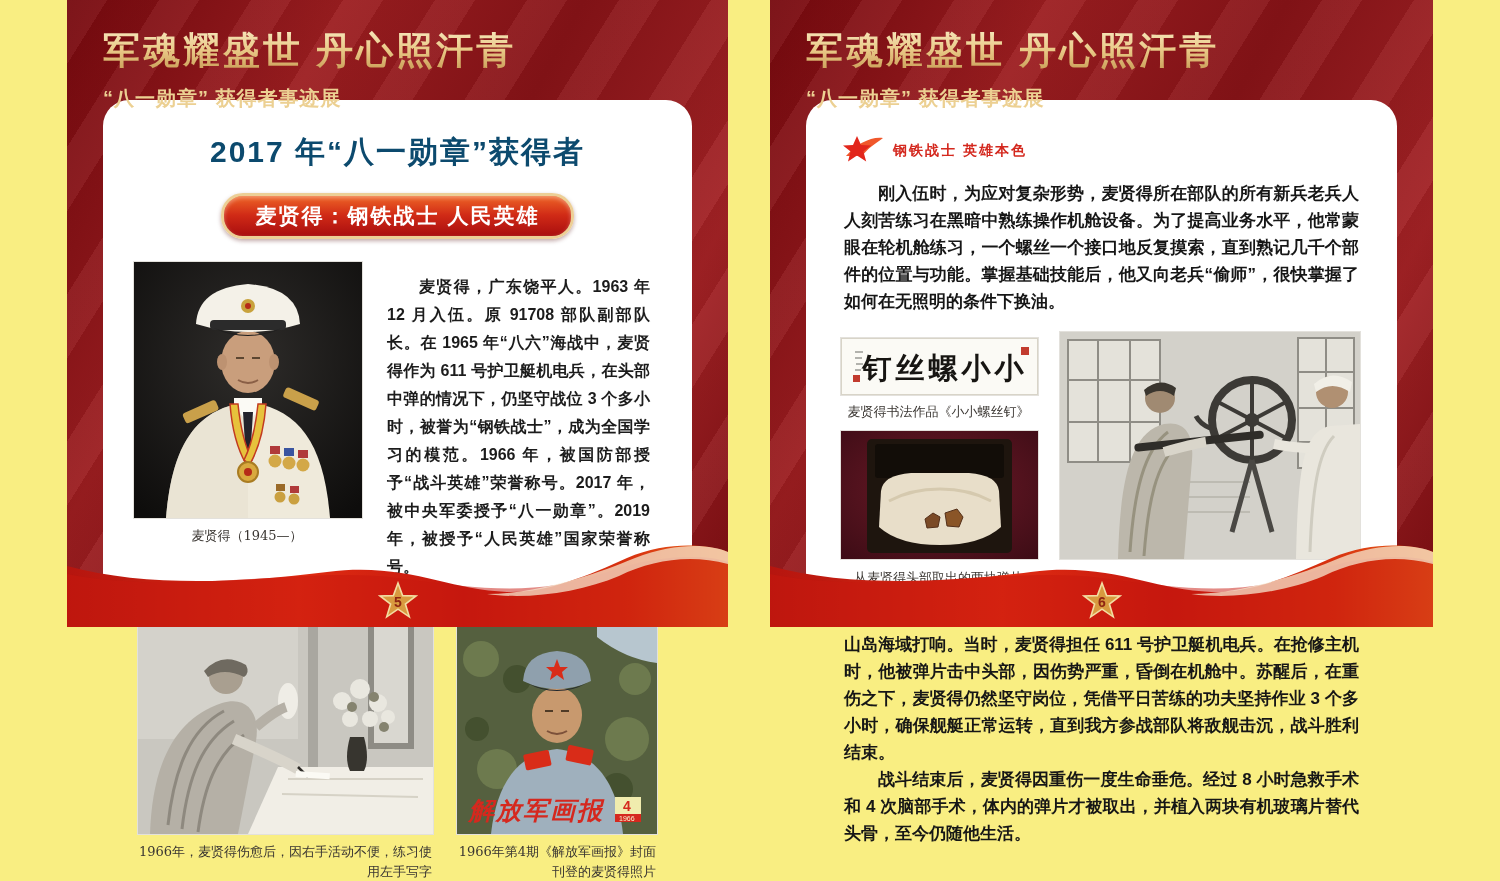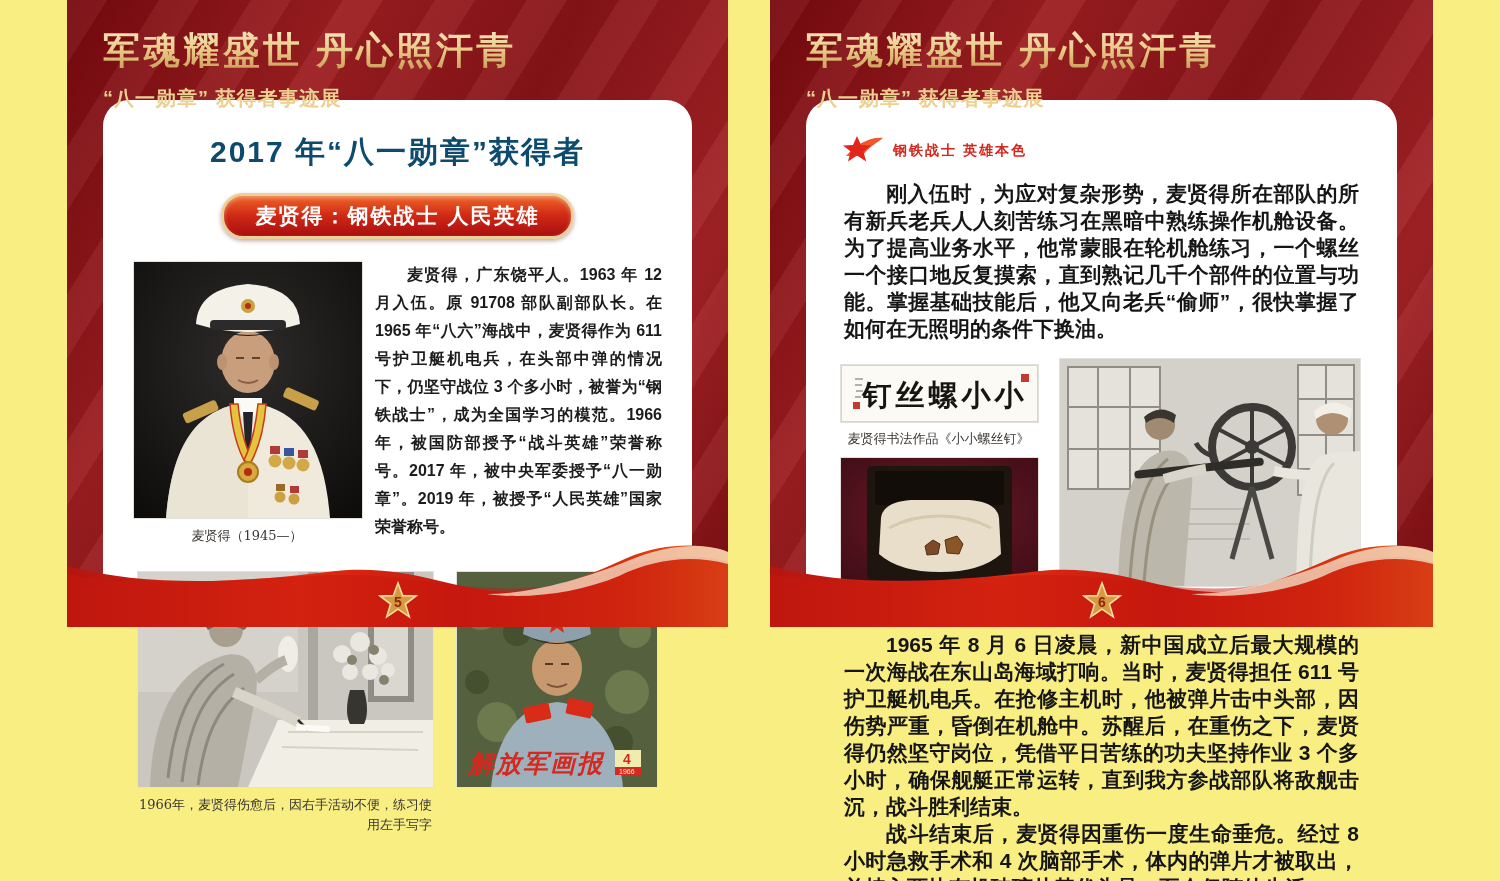--- a/index.html
+++ b/index.html
@@ -49,29 +49,29 @@
   }
 
   .bio-row{margin:22px 30px 0;display:flex;gap:14px;}
   .portrait-figure{margin:0;width:228px;flex:0 0 aupx;}
   .photo-frame{display:block;border:1px solid #e3e1dc;background:#fff;}
   .photo-caption{
     font-family:"DejaVu Serif",serif;color:#3a3632;font-size:13px;line-height:1.55;margin-top:7px;text-align:right;
   }
   .center{text-align:center;}
   .bio-text{
-    margin:0;flex:1;font-size:16px;line-height:28px;color:#1c1c1c;
+    margin:12px;flex:1;font-size:16px;line-height:28px;color:#1c1c1c;
     text-align:justify;text-indent:2em;font-weight:bold;
   }
 
   .photo-row{margin:25px 0 0;display:flex;justify-content:center;gap:22px;}
   .photo-row figure{margin:0;}
 
   .para{
-    margin:12px 38px 0;font-size:21px;line-height:27px;color:#161616;
+    margin:12px 38px 0;font-size:17px;line-height:27px;color:#161616;
     text-align:justify;text-indent:2em;font-weight:bold;
   }
 
   .section-heading{
     margin:34px 36px 0;display:flex;align-items:center;gap:9px;
   }
   .section-heading .heading-text{
     color:#d4281e;font-size:14px;font-weight:900;letter-spacing:2px;
   }
 
@@ -226,20 +226,21 @@
           <path d="M66,62 Q68,34 100,32 Q132,34 134,62 Q118,70 100,70 Q82,70 66,62 Z" fill="#8fa0ad"></path>
           <path d="M70,64 Q100,78 130,64 Q116,72 100,72 Q84,72 70,64 Z" fill="#23282d"></path>
           <path d="M100,40 L103,48 L111,48 L105,53 L107,61 L100,56 L93,61 L95,53 L89,48 L97,48 Z" fill="#d92c18"></path>
 
           <text x="12" y="200" font-size="25" font-weight="bold" font-style="italic" letter-spacing="2" fill="#d5281e" font-family="DejaVu Serif, serif">解放军画报</text>
           <rect x="158" y="178" width="26" height="17" fill="#f0ecae"></rect>
           <text x="166" y="192" font-size="14" font-weight="bold" fill="#d5281e" font-family="Liberation Sans, sans-serif">4</text>
           <rect x="158" y="195" width="26" height="8" fill="#d5281e"></rect>
           <text x="162" y="202" font-size="7" fill="#f6f2cf" font-family="Liberation Sans, sans-serif">1966</text>
         </svg>
+        <figcaption class="photo-caption" style="width:200px">1966年第4期《解放军画报》封面刊登的麦贤得照片</figcaption>
       </figure>
     </div>
   </div>
 
   <div class="wave">
     <svg viewBox="0 0 661 95" preserveAspectRatio="none">
       <defs>
         <linearGradient id="wgL" x1="0" y1="0" x2="1" y2="0">
           <stop offset="0" stop-color="#b5150f"></stop>
             <stop offset="0.35" stop-color="#e02c12"></stop>

